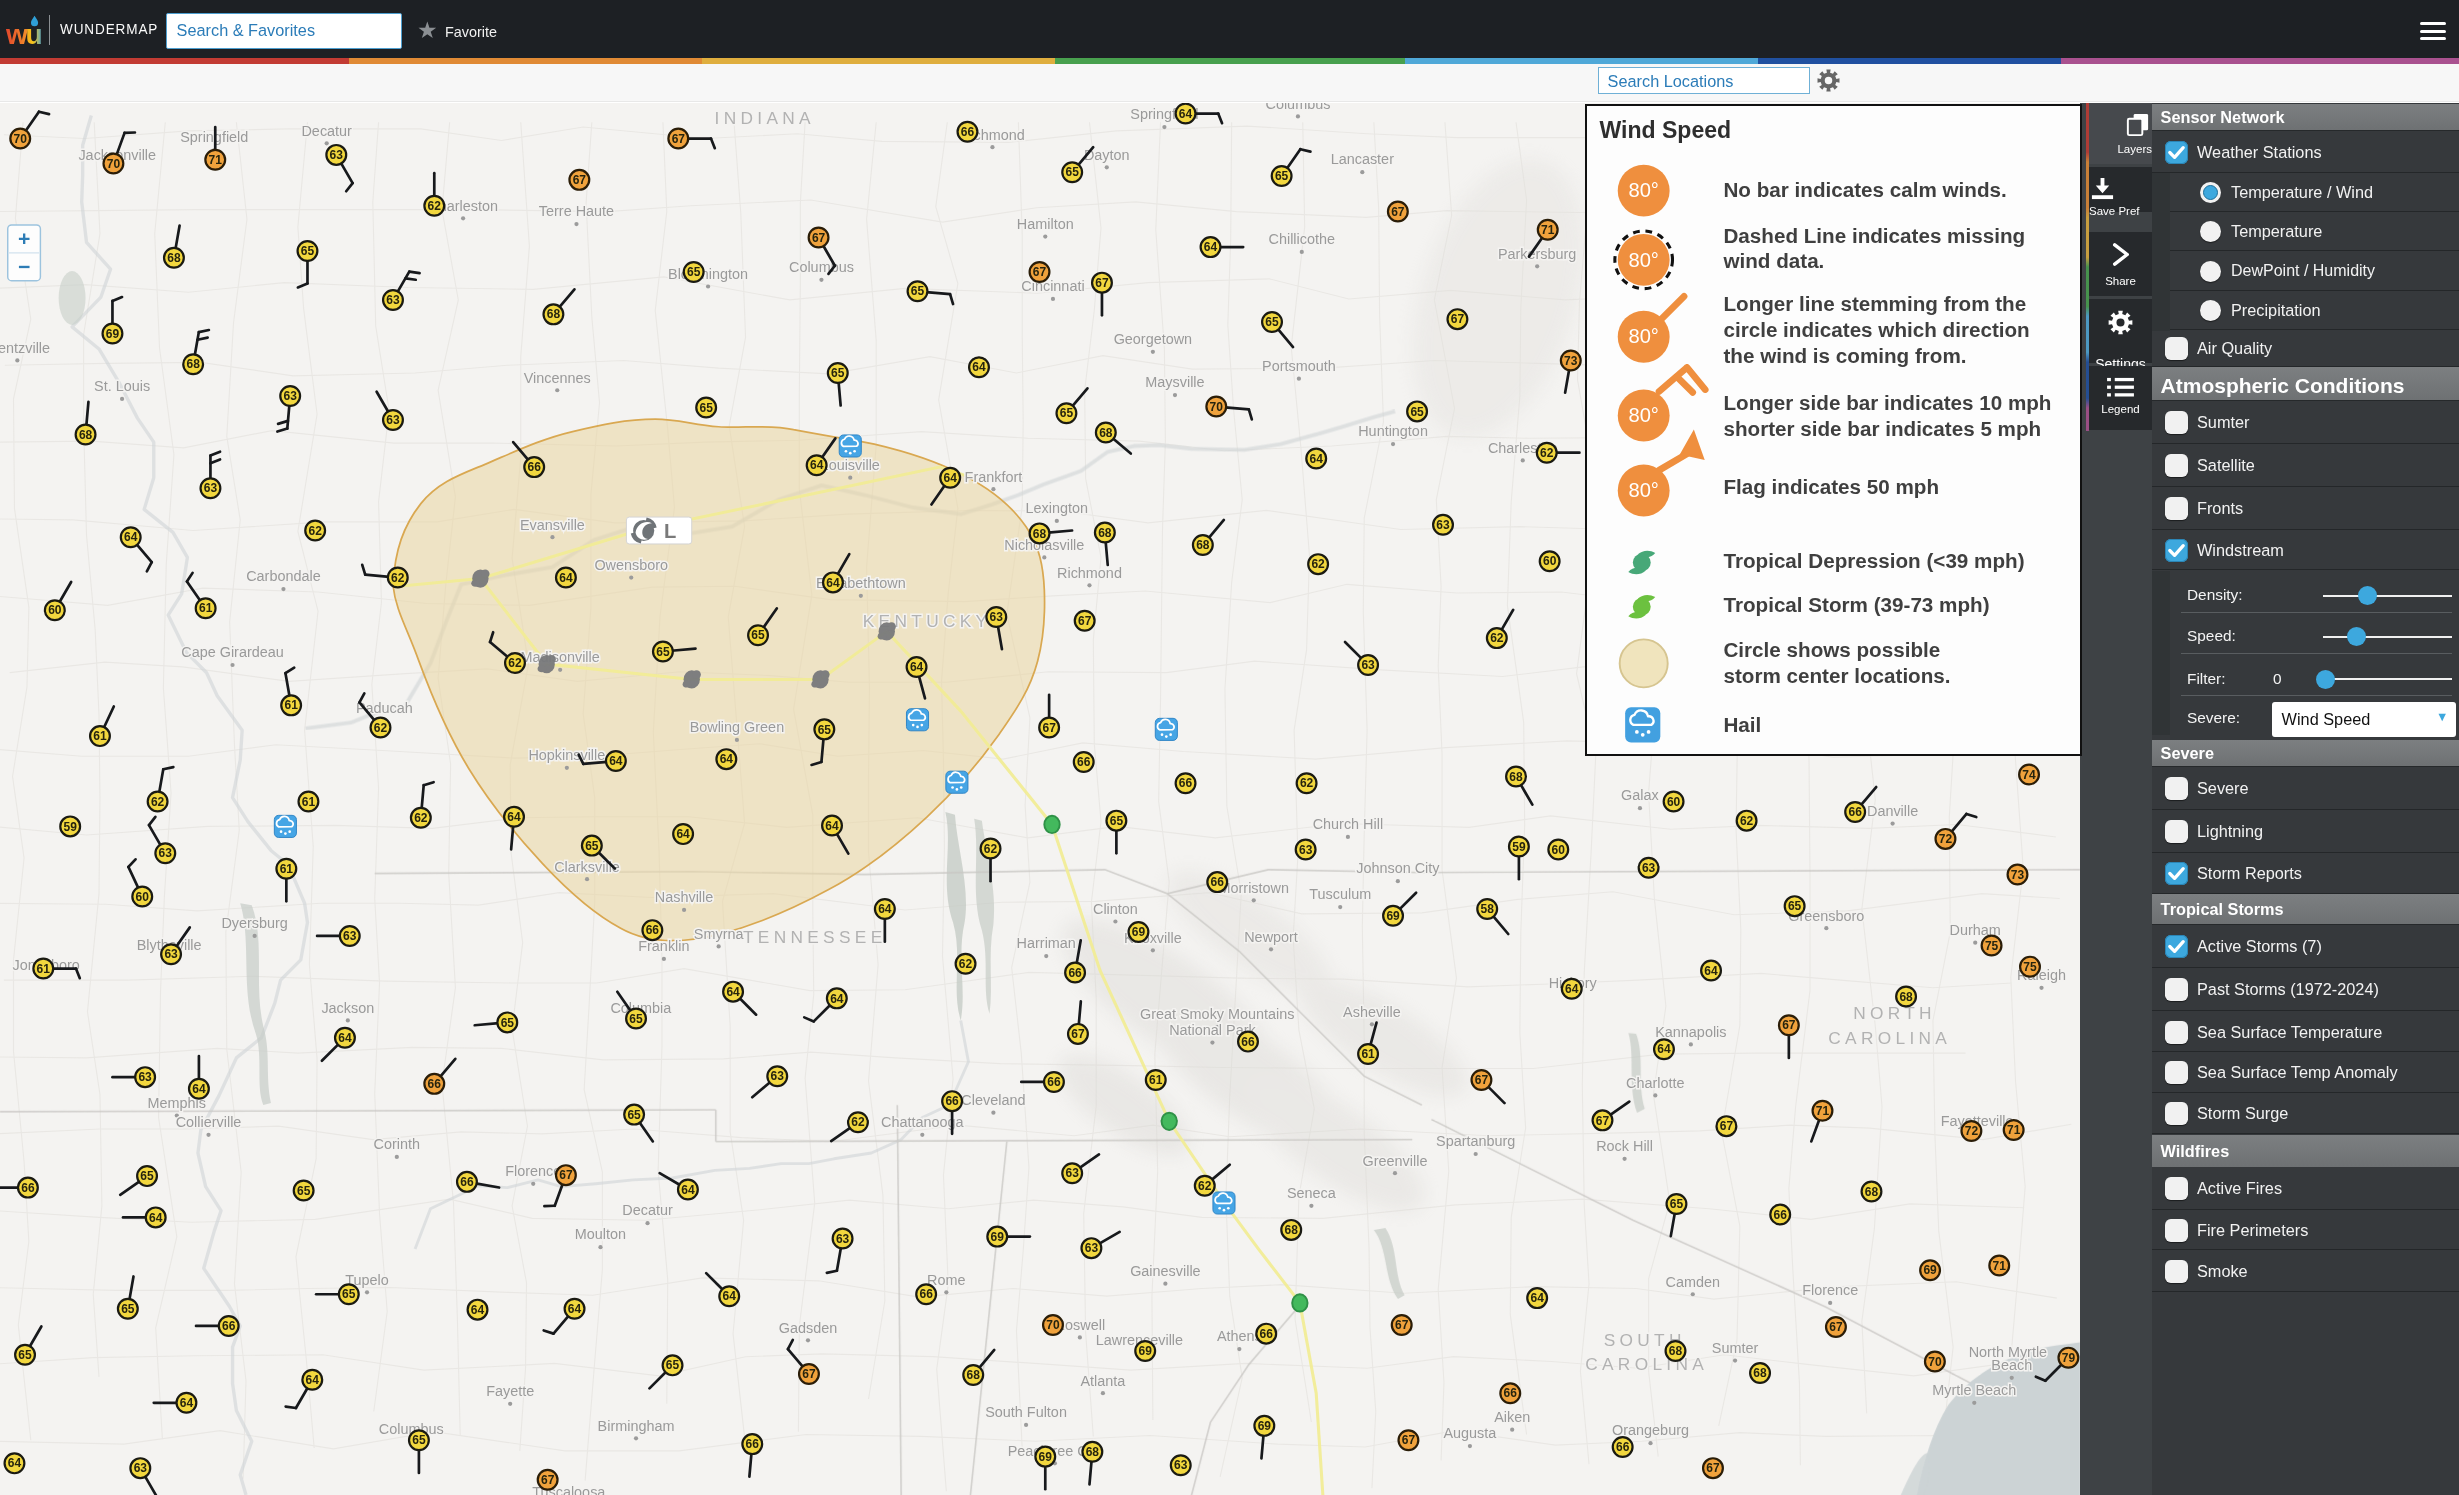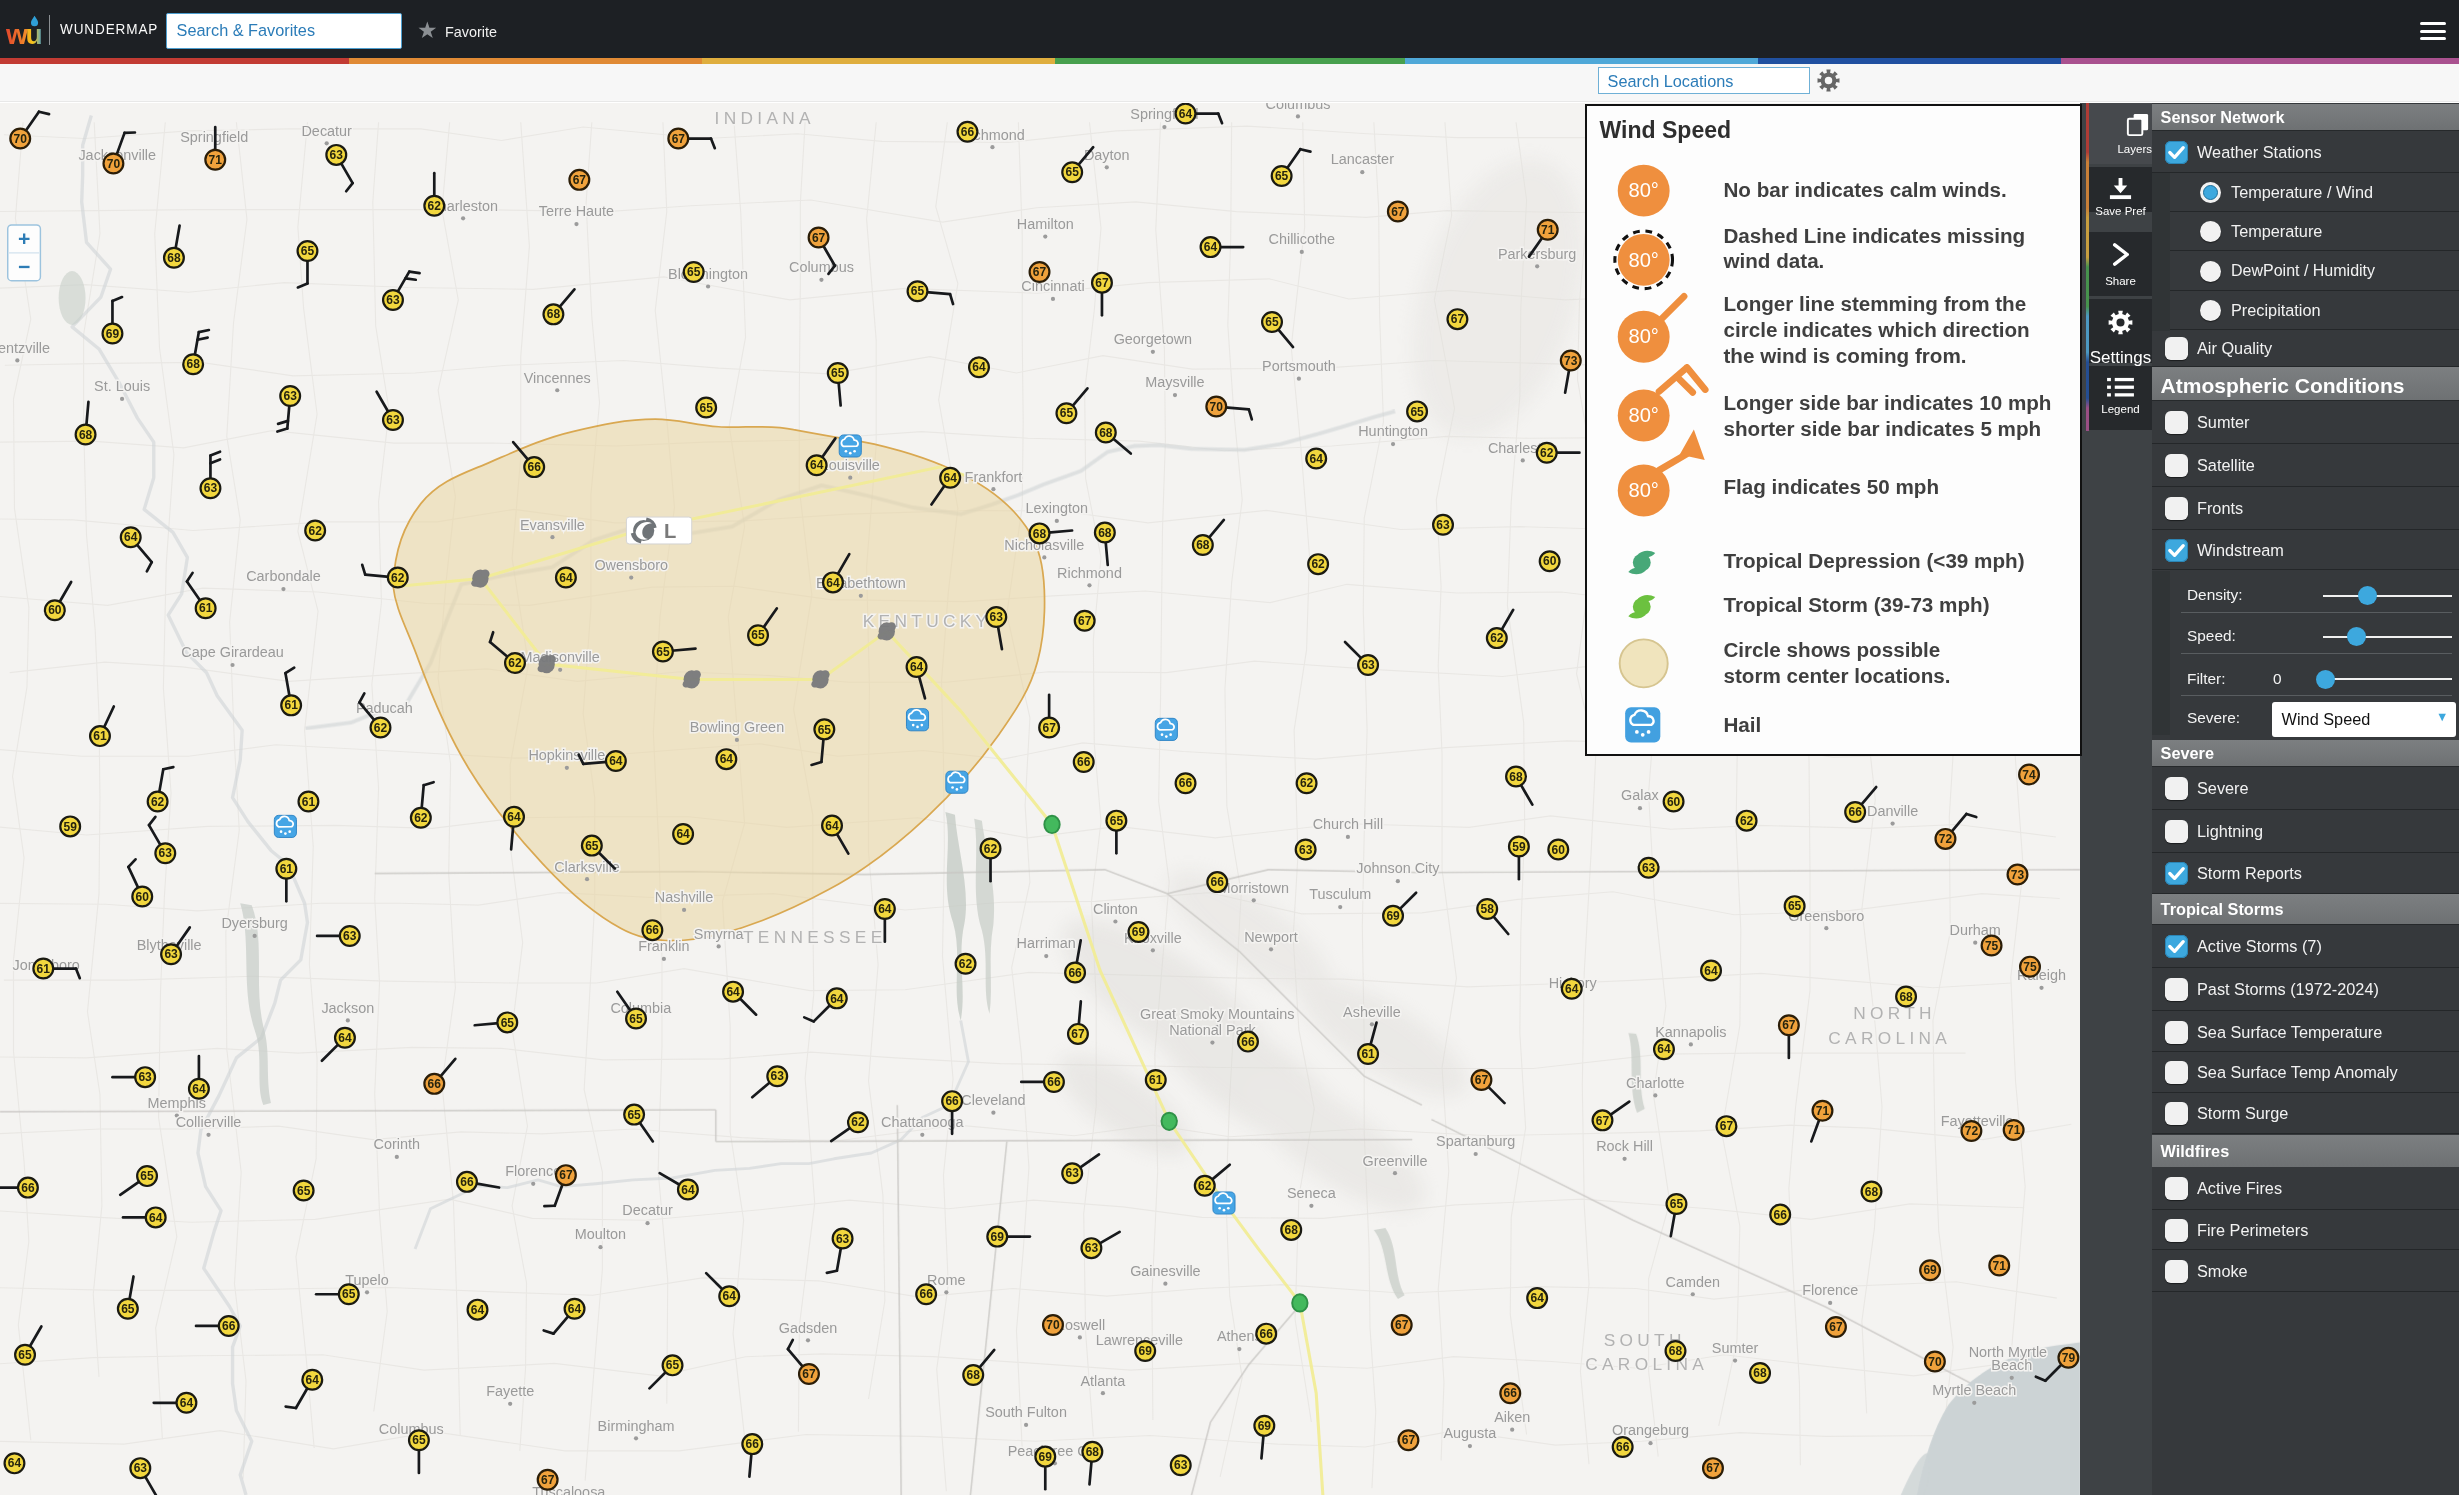--- a/index.html
+++ b/index.html
@@ -1738,38 +1738,38 @@
 <span style="position:absolute;left:9.6px;top:7.7px;font-size:16.3px;color:#111">Wind Speed</span>
 <span style="position:absolute;right:7.7px;top:7.7px;font-size:12.5px;color:#3da8de">▼</span>
   </div>
 <div style="position:absolute;left:2089px;top:103px;width:63px;height:61px;background:#46494d;z-index:25;text-align:right">
 <div style="margin-top:8.6px"><svg width="29" height="27" viewBox="0 0 30 28">
         <rect x="11" y="2" width="15" height="17" rx="1.5" fill="#fff"></rect>
         <rect x="5" y="7" width="15" height="17" rx="1.5" fill="#46494d" stroke="#fff" stroke-width="2"></rect>
       </svg></div>
     <div style="font-size:11.5px;color:#fff;margin-top:0px">Layers</div>
   </div>
-<div style="position:absolute;left:2089px;top:167px;width:63px;height:45px;background:#26292c;z-index:25;text-align:center">
+<div style="position:absolute;left:2089px;top:167px;width:63px;height:45px;background:#26292c;z-index:25;text-align:left">
 <div style="margin-top:8.6px"><svg width="27" height="25" viewBox="0 0 28 26">
         <path d="M12,2 h4 v8 h5 l-7,8 -7,-8 h5 z" fill="#fff"></path>
         <path d="M3,20 h22 v4 h-22 z" fill="#fff"></path>
       </svg></div>
     <div style="font-size:11.5px;color:#fff;margin-top:0px">Save Pref</div>
   </div>
 <div style="position:absolute;left:2089px;top:232px;width:63px;height:64px;background:#26292c;z-index:25;text-align:center">
 <div style="margin-top:9.6px"><svg width="25" height="25" viewBox="0 0 26 26">
         <path d="M7,3 L20,13 L7,23" stroke="#fff" stroke-width="3.6" fill="none" stroke-linecap="round" stroke-linejoin="round"></path>
       </svg></div>
     <div style="font-size:11.5px;color:#fff;margin-top:4px">Share</div>
   </div>
 <div style="position:absolute;left:2089px;top:299px;width:63px;height:64px;background:#26292c;z-index:25;text-align:center">
 <div style="margin-top:9.6px"><svg width="27" height="27" viewBox="-14 -14 28 28">
         <path d="M12.3,-2.4 L12.3,2.4 L8.8,1.8 L7.5,5.0 L10.4,6.9 L6.9,10.4 L5.0,7.5 L1.8,8.8 L2.4,12.3 L-2.4,12.3 L-1.8,8.8 L-5.0,7.5 L-6.9,10.4 L-10.4,6.9 L-7.5,5.0 L-8.8,1.8 L-12.3,2.4 L-12.3,-2.4 L-8.8,-1.8 L-7.5,-5.0 L-10.4,-6.9 L-6.9,-10.4 L-5.0,-7.5 L-1.8,-8.8 L-2.4,-12.3 L2.4,-12.3 L1.8,-8.8 L5.0,-7.5 L6.9,-10.4 L10.4,-6.9 L7.5,-5.0 L8.8,-1.8 Z M4.2,0 A4.2,4.2 0 1 0 -4.2,0 A4.2,4.2 0 1 0 4.2,0 Z" fill="#fff" fill-rule="evenodd"></path>
       </svg></div>
-    <div style="font-size:17px;color:#fff;margin-top:8px">Settings</div>
+    <div style="font-size:14px;color:#fff;margin-top:16px">Settings</div>
   </div>
 <div style="position:absolute;left:2089px;top:366px;width:63px;height:64px;background:#26292c;z-index:25;text-align:center">
 <div style="margin-top:9.6px"><svg width="27" height="23" viewBox="0 0 28 24">
         <g fill="#fff">
           <rect x="0" y="2" width="4" height="3.4"></rect>
           <rect x="8" y="2" width="20" height="3.4"></rect>
           <rect x="0" y="10" width="4" height="3.4"></rect>
           <rect x="8" y="10" width="20" height="3.4"></rect>
           <rect x="0" y="18" width="4" height="3.4"></rect>
           <rect x="8" y="18" width="20" height="3.4"></rect>

